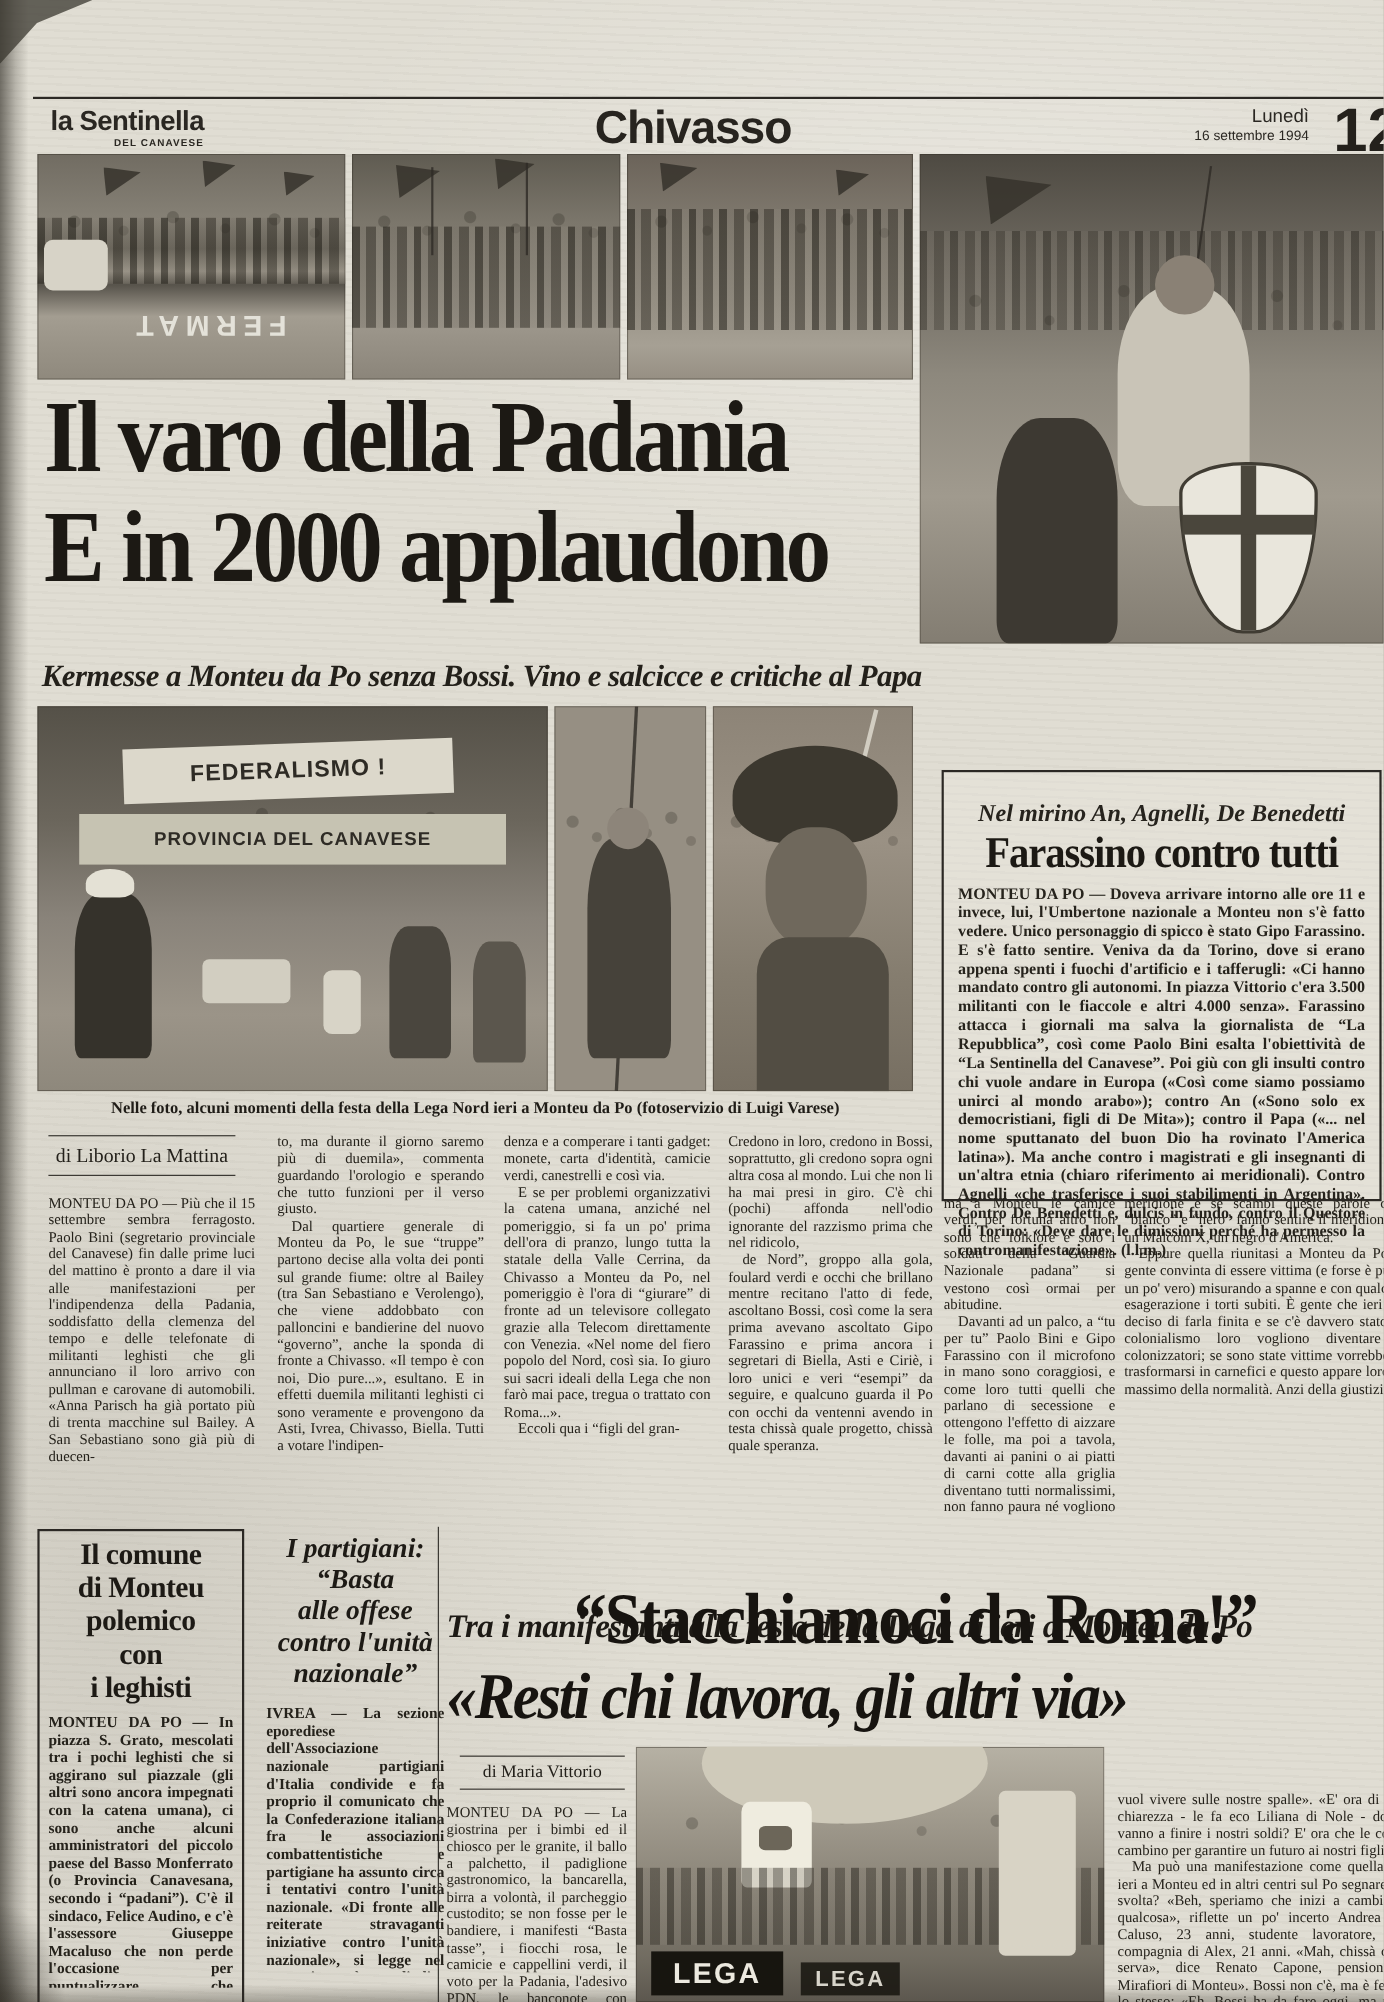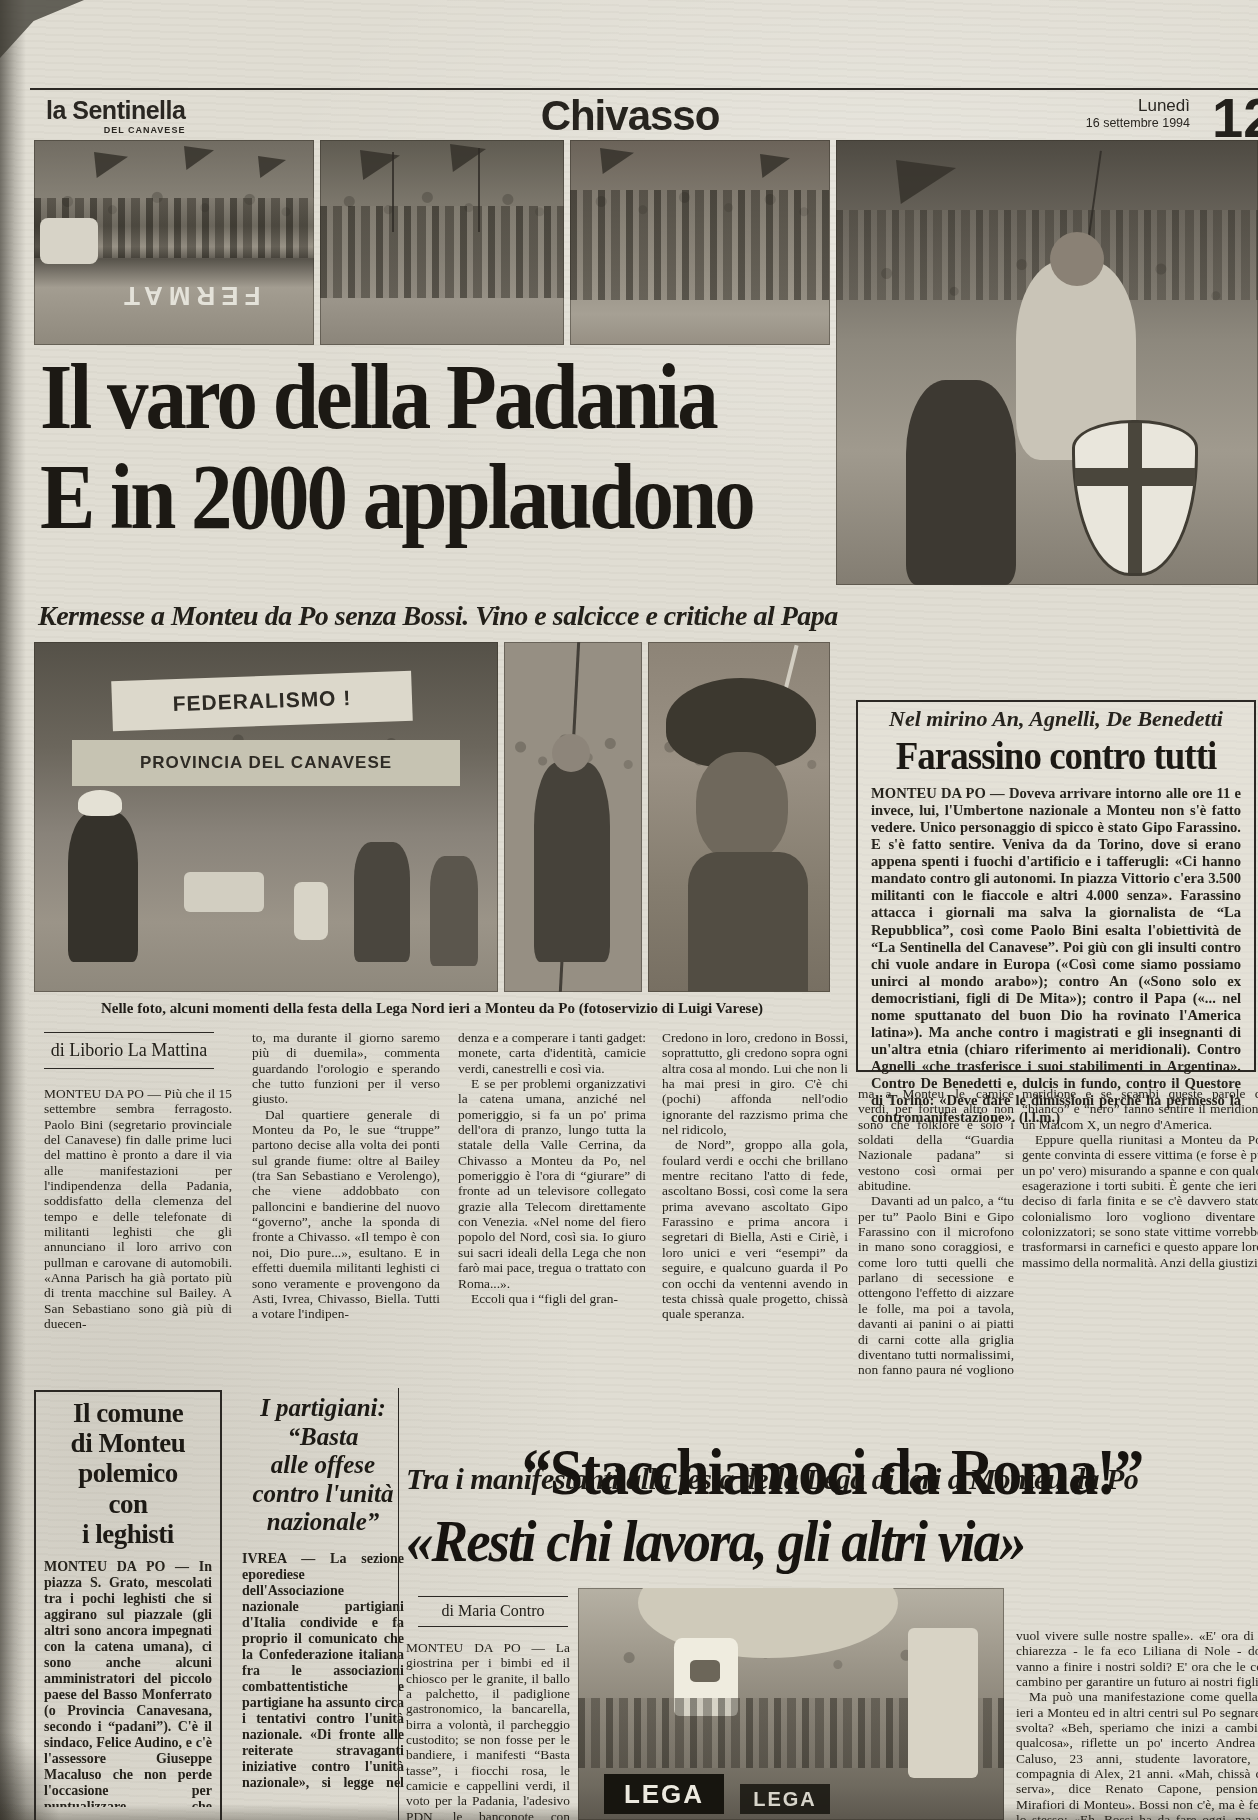--- a/index.html
+++ b/index.html
@@ -53,21 +53,21 @@
     font-weight:bold;color:rgba(240,238,230,.85);letter-spacing:6px;font-size:26px;}
   .banner{position:absolute;display:flex;align-items:center;justify-content:center;
     font-family:"Liberation Sans",sans-serif;font-weight:bold;color:#2e2b25;}
   .shield{position:absolute;background:#e9e6dc;border:3px solid #403c33;
     border-radius:48% 48% 46% 46% / 18% 18% 78% 78%;}
   .shield:before{content:"";position:absolute;left:44%;top:0;width:12%;height:100%;background:#4a463c;}
   .shield:after{content:"";position:absolute;top:30%;left:0;height:12%;width:100%;background:#4a463c;}
   .blob{position:absolute;border-radius:50%;}
   .caption{font-weight:bold;font-size:15px;text-align:center;color:#1f1c17;}
   
-  .fbox{border:2px solid #2b2824;padding:4px 13px 6px;background:rgba(236,233,224,.35);}
+  .fbox{border:2px solid #2b2824;padding:24px 13px 6px;background:rgba(236,233,224,.35);}
   .fbox .kicker{font-weight:bold;font-style:italic;font-size:22px;text-align:center;color:#26231d;}
   .fbox .fhead{font-weight:bold;font-size:37px;letter-spacing:-1px;text-align:center;color:#1c1914;
     margin:2px 0 8px;transform:scaleY(1.08);}
   .fbox .fbody p{margin:0;font-weight:bold;font-size:14.6px;line-height:1.17;text-align:justify;color:#26231c;}
   
   .byline{font-size:18px;text-align:center;color:#23201a;}
   .bodycol{font-size:13.4px;line-height:1.145;text-align:justify;color:#25221b;overflow:hidden;}
   .bodycol p{margin:0;text-indent:13px;}
   .bodycol p:first-child{text-indent:0;}
   .boldcol p{font-weight:bold;font-size:14px;}
@@ -76,21 +76,21 @@
   .boxhead p{margin:0;font-weight:bold;font-size:27px;line-height:1.12;text-align:center;
     letter-spacing:-.5px;color:#1d1a15;text-indent:0;}
   .pghead p{margin:0;font-weight:bold;font-style:italic;font-size:25px;line-height:1.14;
     text-align:center;color:#1d1a15;text-indent:0;}
   .kicker2{font-weight:bold;font-style:italic;font-size:30px;letter-spacing:-.5px;color:#1d1a15;white-space:nowrap;}
   .bighead1{font-weight:bold;font-size:60px;letter-spacing:-2px;color:#171410;text-align:center;
     transform:scaleY(1.1);white-space:nowrap;}
   .bighead2{font-weight:bold;font-style:italic;font-size:55px;letter-spacing:-2px;color:#171410;
     transform:scaleY(1.08);white-space:nowrap;}
   .poster{position:absolute;background:#17150f;color:#ece9df;font-family:"Liberation Sans",sans-serif;
-    font-weight:bold;display:flex;align-items:center;justify-content:center;overflow:hidden;margin-left:12px;}
+    font-weight:bold;display:flex;align-items:center;justify-content:center;overflow:hidden;}
 </style>
 </head>
 <body>
 
 <div class="page">
 
   <div class="abs edge-left"></div>
   <div class="abs corner-tl"></div>
   <div class="abs corner-bl"></div>
   <div class="abs edge-bottom"></div>
@@ -241,21 +241,21 @@
         <p>IVREA — La sezione eporediese dell'Associazione nazionale partigiani d'Italia condivide e fa proprio il comunicato che la Confederazione italiana fra le associazioni combattentistiche e partigiane ha assunto circa i tentativi contro l'unità nazionale. «Di fronte alle reiterate stravaganti iniziative contro l'unità nazionale», si legge nel comunicato, è ora di dire «basta alla grave offesa che viene arrecata nei confronti di tutti quegli italiani che, nelle battaglie risorgimentali conclusesi vittoriosamente con la prima guerra mondiale e nella lotta di Liberazione contro l'invasore nazista hanno sacrificato la propria vita per un'Italia unita e libera». Basta anche «al palese dispregio</p>
       </div>
   </div>
   <div class="abs rule-v" style="left:398px;top:1388px;height:432px;width:1px;"></div>
 
   <div class="abs kicker2" style="left:406px;top:1462px;">Tra i manifestanti alla festa della Lega di ieri a Monteu da Po</div>
   <div class="abs bighead1" style="left:406px;top:1438px;width:852px;">“Stacchiamoci da Roma!”</div>
   <div class="abs bighead2" style="left:406px;top:1510px;">«Resti chi lavora, gli altri via»</div>
 
   <div class="abs rule-h" style="left:418px;top:1596px;width:150px;height:1px;"></div>
-  <div class="abs byline" style="left:418px;top:1602px;width:150px;font-size:16px;">di Maria Contro</div>
+  <div class="abs byline" style="left:418px;top:1602px;width:150px;font-size:16px;">di Maria Vittorio</div>
   <div class="abs rule-h" style="left:418px;top:1626px;width:150px;height:1px;"></div>
 
   <div class="abs bodycol" style="left:406px;top:1640px;width:164px;height:180px;">
       <p>MONTEU DA PO — La giostrina per i bimbi ed il chiosco per le granite, il ballo a palchetto, il padiglione gastronomico, la bancarella, birra a volontà, il parcheggio custodito; se non fosse per le bandiere, i manifesti “Basta tasse”, i fiocchi rosa, le camicie e cappellini verdi, il voto per la Padania, l'adesivo PDN, le banconote con l'effigie del “senatur”, parrebbe di essere ad una delle tante feste paesane come quelle dei borghi vicini. E invece no, questa è la manifestazione della Lega Nord, quella che sancisce la nascita della Padania.</p>
     </div>
 
   <div class="ph" style="left:578px;top:1588px;width:426px;height:232px;
        background:linear-gradient(180deg,#b6b1a4 0%,#a29c8f 25%,#8a8478 55%,#6f6a5f 85%,#5c574e 100%);">
     <div class="tex"></div>
     <div class="blob" style="left:60px;top:-40px;width:260px;height:110px;background:#cfcaba;border-radius:50%;"></div>

